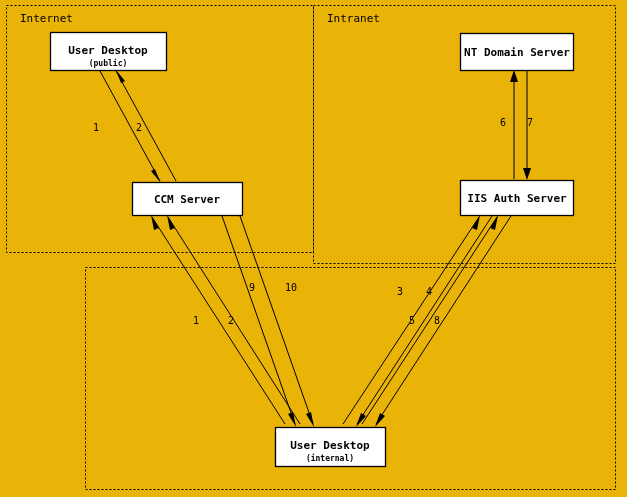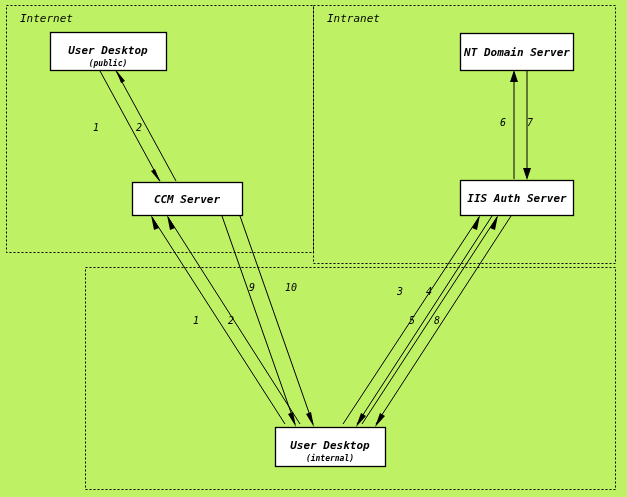--- a/index.html
+++ b/index.html
@@ -4,24 +4,23 @@
 <style>
   html, body {
     margin: 0;
     padding: 0;
     background: #ffffff;
   }
   #diagram-root {
     position: relative;
     width: 627px;
     height: 497px;
-    background: #bef264;
+    background: #eab308;
     font-family: "DejaVu Sans Mono", monospace;
     overflow: hidden;
-    font-style: italic;
   }
   svg#diagram-svg {
     display: block;
     width: 627px;
     height: 497px;
   }
   .zone-rect {
     fill: none;
     stroke: #000000;
     stroke-width: 1;

